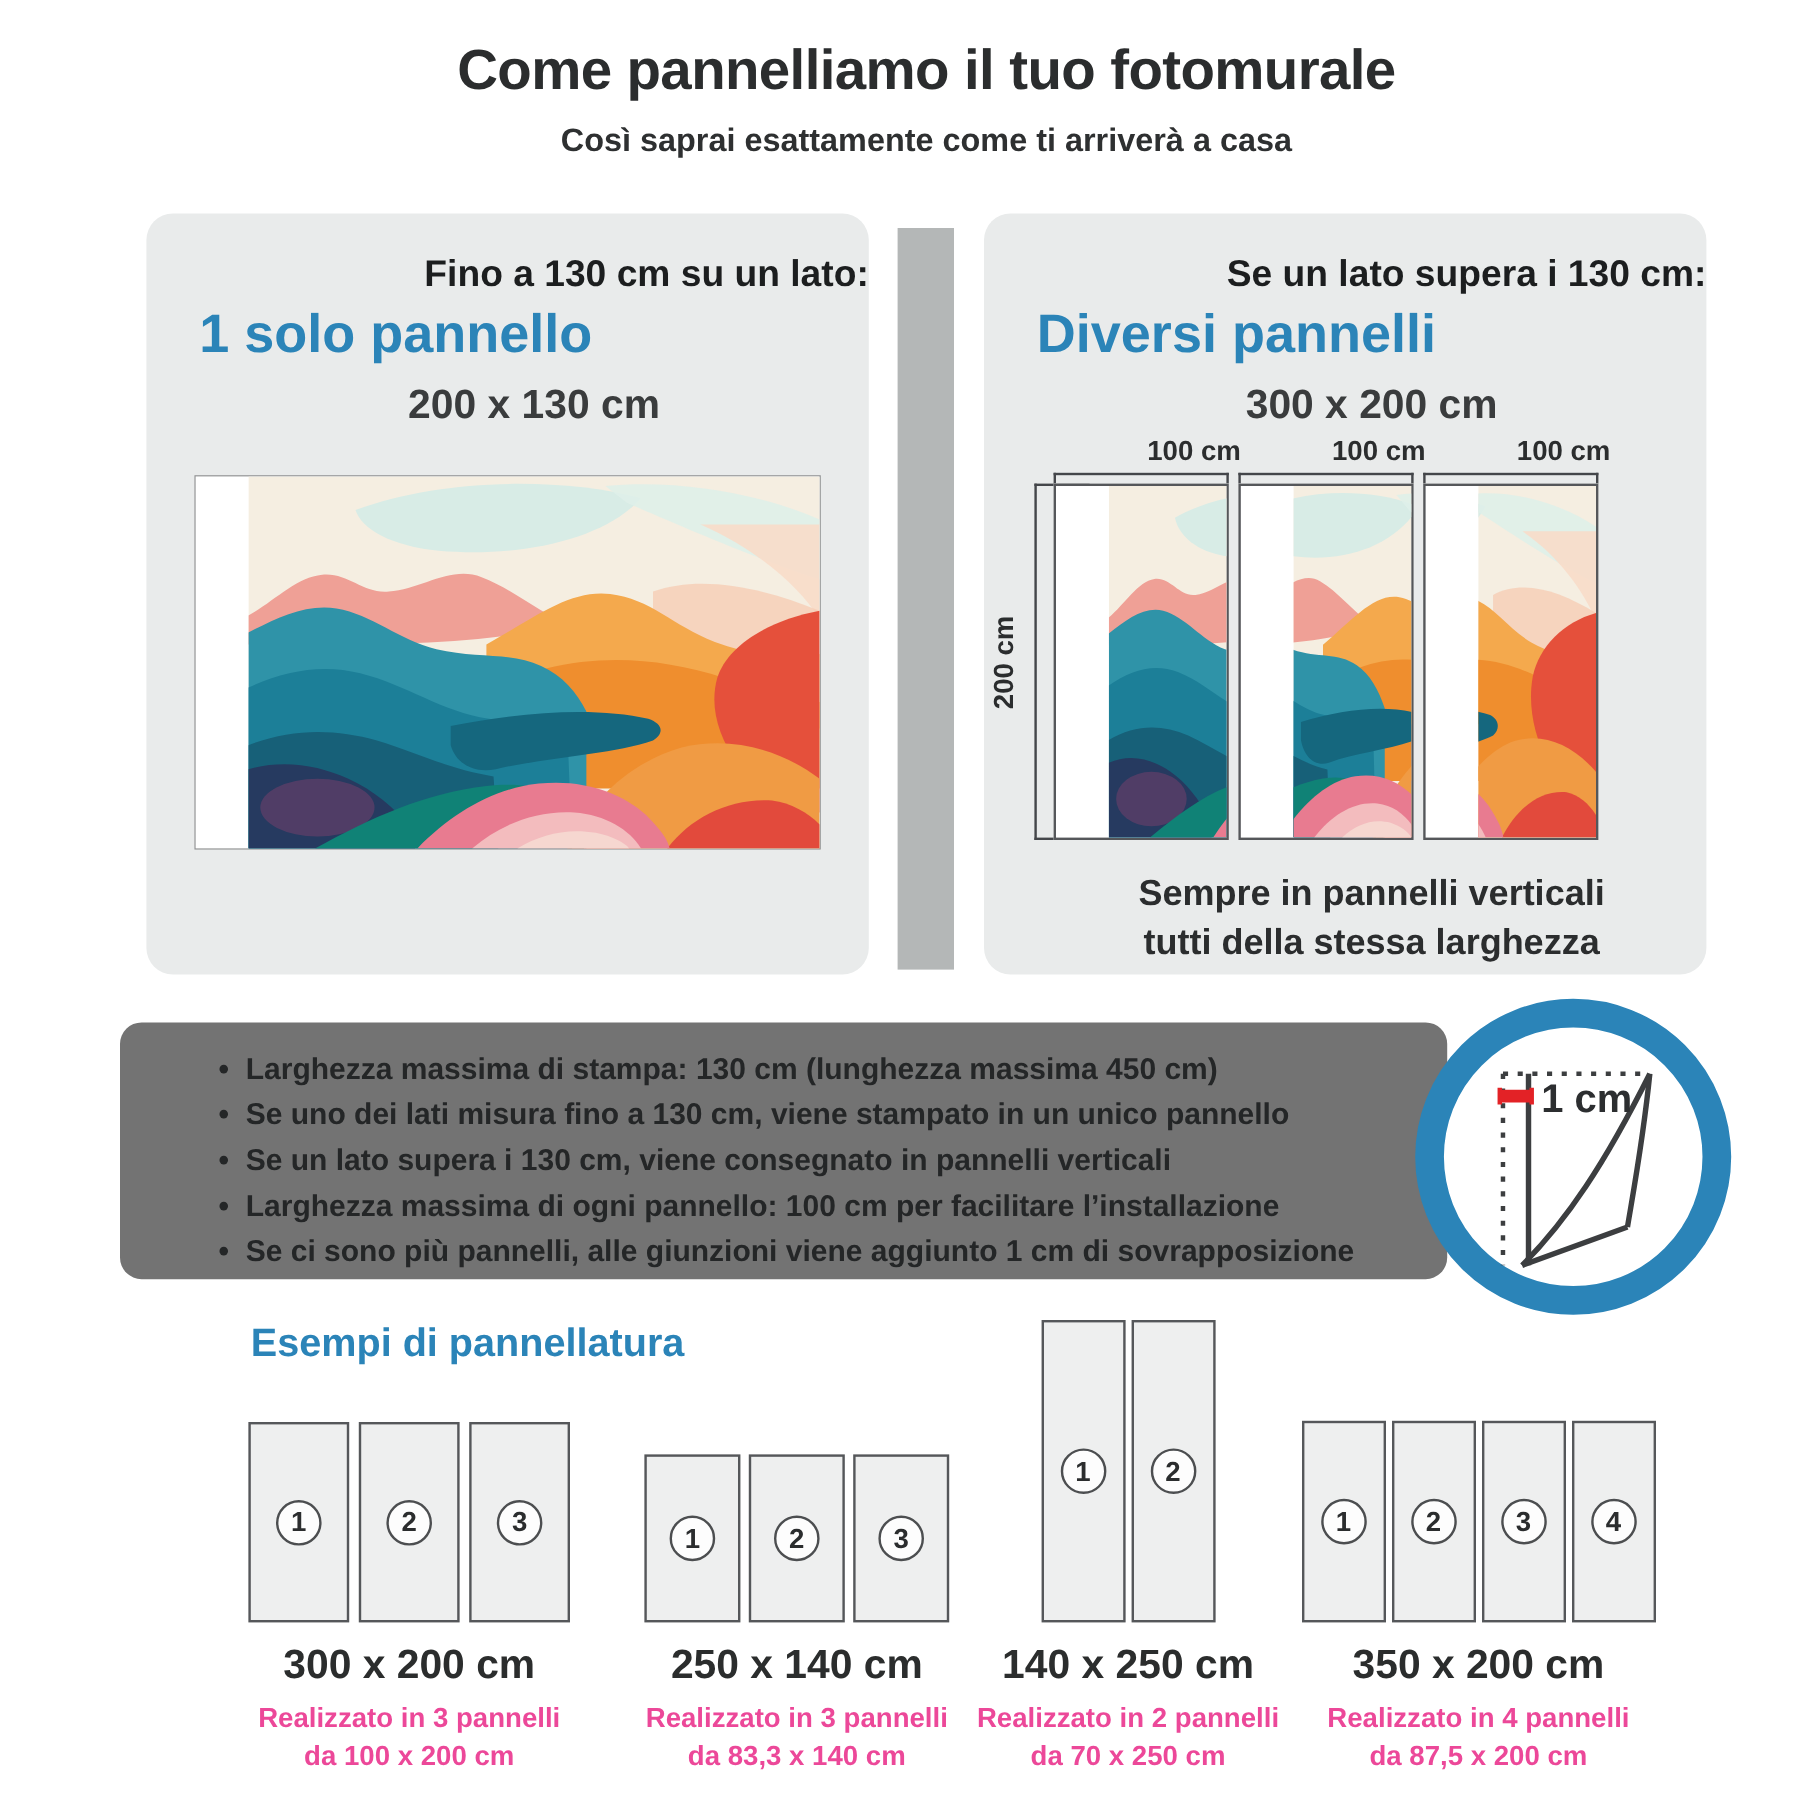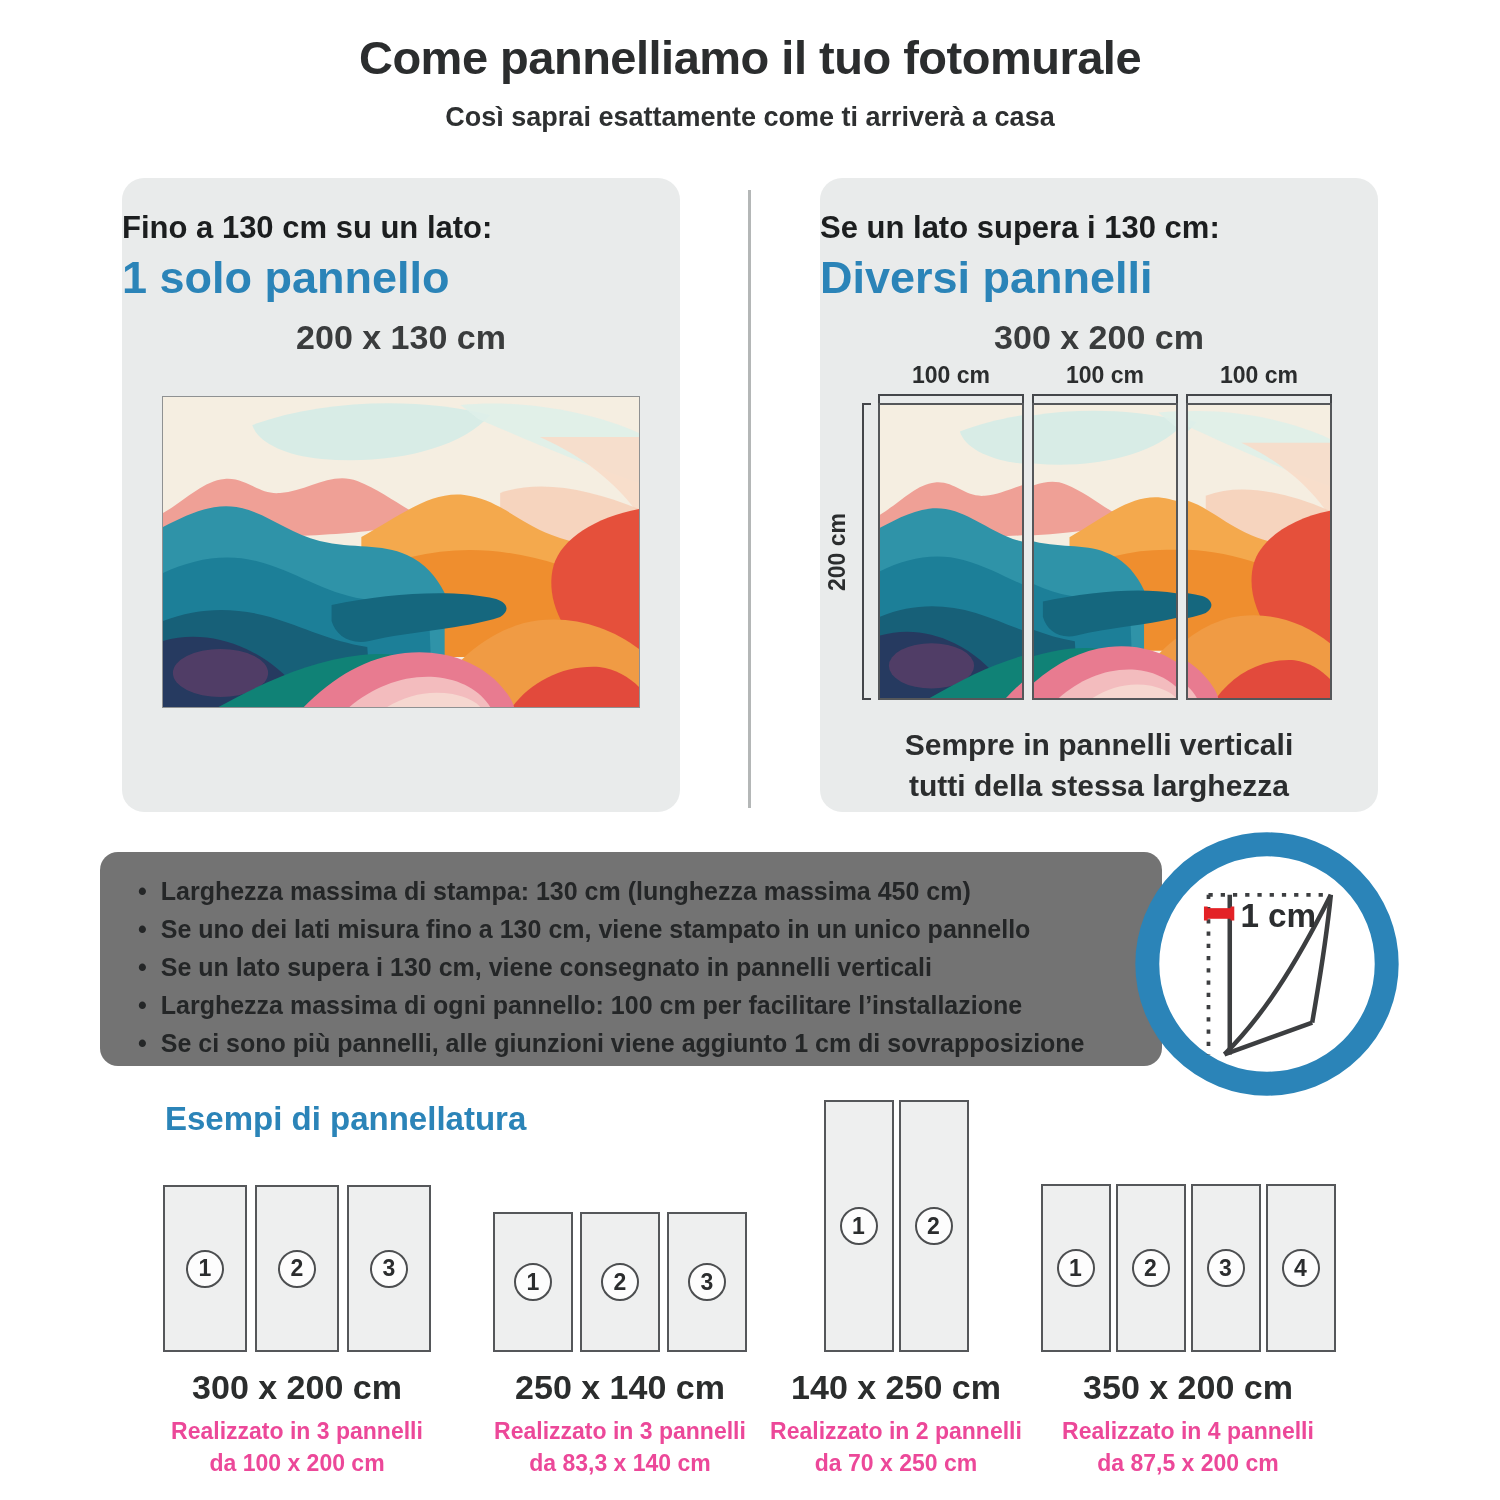--- a/index.html
+++ b/index.html
@@ -1,26 +1,26 @@
 <!DOCTYPE html>
 <html><head>
 <meta charset="utf-8">
 <style>
   html,body{margin:0;padding:0;}
   body{width:1500px;height:1500px;background:#ffffff;font-family:"Liberation Sans",sans-serif;color:#2c2e2f;position:relative;overflow:hidden;}
-  .abs{position:absolute;}
+  .abs{position:absolute;padding-left:44px;}
   
   .title{top:30px;left:0;right:0;text-align:center;font-size:47px;font-weight:bold;letter-spacing:-0.5px;color:#2b2d2e;}
   .subtitle{top:102px;left:0;right:0;text-align:center;font-size:27px;font-weight:bold;color:#2e3031;}
   
   .card{top:178px;width:558px;height:634px;background:#e9ebeb;border-radius:22px;}
   .card-left{left:122px;}
   .card-right{left:820px;}
   .divider{left:748px;top:190px;width:3px;height:618px;background:#b4b7b7;}
-  .card-condition{top:32px;left:0;right:0;text-align:left;font-size:31px;font-weight:bold;color:#1c1e1f;}
+  .card-condition{top:32px;left:0;right:0;text-align:right;font-size:31px;font-weight:bold;color:#1c1e1f;}
   .card-headline{top:74px;left:0;right:0;font-size:45px;font-weight:bold;color:#2b84b8;}
   .card-size{top:140px;left:0;right:0;text-align:center;font-size:34px;font-weight:bold;color:#3a3c3d;}
   .art-frame{left:40px;top:218px;width:476px;height:310px;border:1px solid #8f9192;background:#fff;}
   .art-frame svg{display:block;width:100%;height:100%;}
   .card-caption{left:0;right:0;text-align:center;font-size:30px;font-weight:bold;color:#2b2d2e;line-height:41px;}
   .cap-left{top:556px;}
   .cap-right{top:546px;}
   .blue-inline{color:#2b84b8;}
   
   .wlabel{top:184px;width:146px;text-align:center;font-size:23px;font-weight:bold;color:#2b2d2e;}

